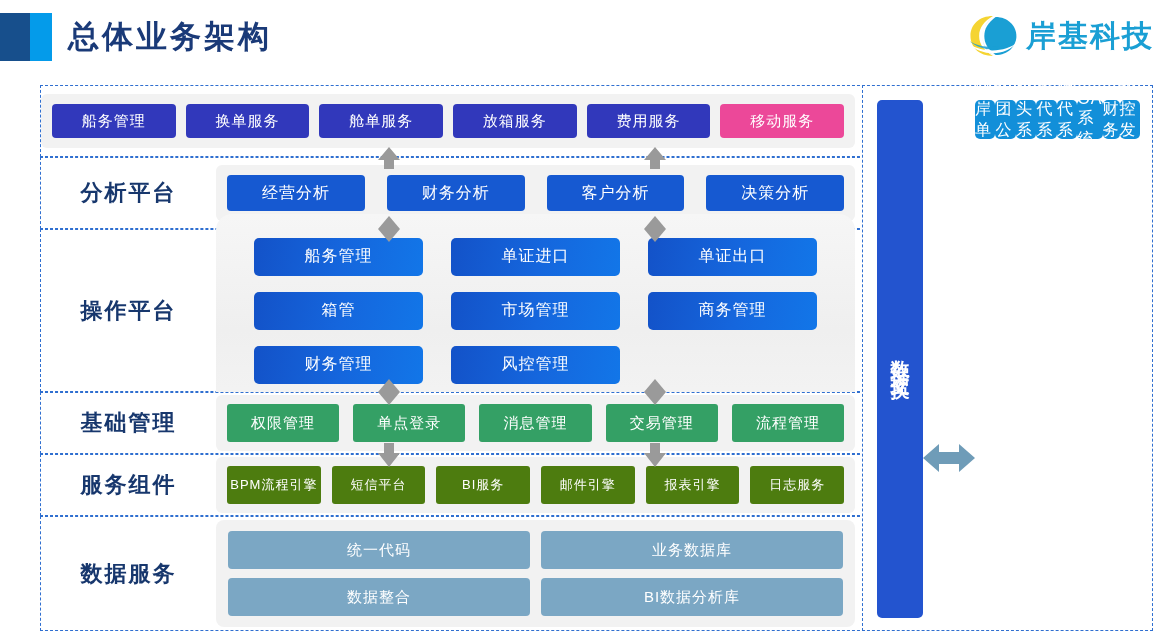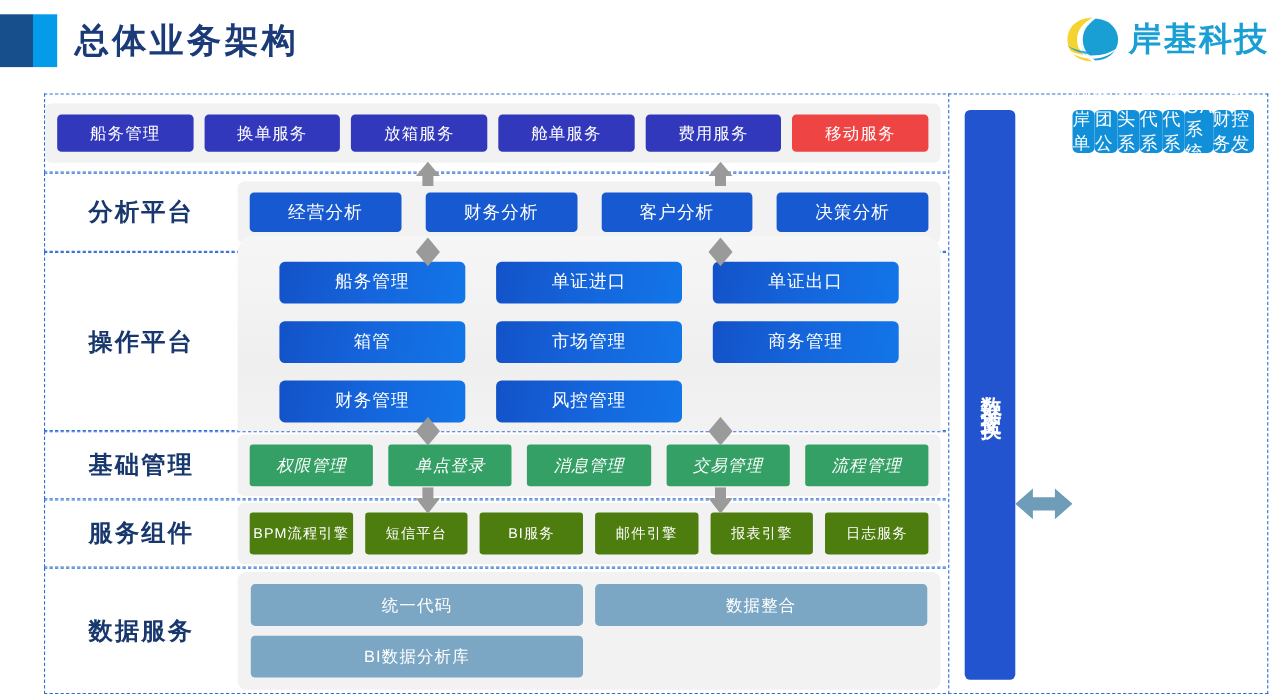--- a/index.html
+++ b/index.html
@@ -103,21 +103,21 @@
     border-radius: 4px;
     display: flex;
     align-items: center;
     justify-content: center;
     color: #ffffff;
     font-size: 15px;
     letter-spacing: 1px;
     white-space: nowrap;
   }
   .chip-indigo { background: #3138bb; }
-  .chip-green  { background: #ef4444; }
+  .chip-green  { background: #ec4899; }
   .chip-blue   { background: #1659d1; height: 36px; font-size: 16px; }
   .chip-grad {
     height: 38px;
     font-size: 16px;
     background: linear-gradient(100deg, #1352c8 0%, #1566dd 52%, #1276e8 100%);
     border-radius: 5px;
   }
   .chip-green2 { background: #34a065; height: 38px; font-size: 15px; border-radius: 3px; }
   .chip-steel  { background: #4d7c0f; height: 38px; font-size: 13px; border-radius: 3px; }
   .chip-slate  { background: #7ba7c4; height: 38px; font-size: 15px; border-radius: 4px; }
@@ -224,22 +224,22 @@
 
 <div class="stage">
 
   <div class="left-col">
 
     <div class="band" style="top:0; height:72px;">
       <div class="band-body">
         <div class="row-flex">
           <div class="chip chip-indigo">船务管理</div>
           <div class="chip chip-indigo">换单服务</div>
+          <div class="chip chip-indigo">舱单服务</div>
           <div class="chip chip-indigo">放箱服务</div>
-          <div class="chip chip-indigo">舱单服务</div>
           <div class="chip chip-indigo">费用服务</div>
           <div class="chip chip-green">移动服务</div>
         </div>
       </div>
     </div>
 
     <div class="band" style="top:72px; height:72px;">
       <div class="band-label">分析平台</div>
       <div class="band-body">
         <div class="row-flex" style="gap:22px;">
@@ -263,21 +263,21 @@
           <div class="chip chip-grad">商务管理</div>
           <div class="chip chip-grad">财务管理</div>
           <div class="chip chip-grad">风控管理</div>
         </div>
       </div>
     </div>
 
     <div class="band" style="top:307px; height:62px;">
       <div class="band-label">基础管理</div>
       <div class="band-body" style="padding:9px 11px;">
-        <div class="row-flex" style="gap:14px;font-style:italic;">
+        <div class="row-flex" style="gap:14px;">
           <div class="chip chip-green2">权限管理</div>
           <div class="chip chip-green2">单点登录</div>
           <div class="chip chip-green2">消息管理</div>
           <div class="chip chip-green2">交易管理</div>
           <div class="chip chip-green2">流程管理</div>
         </div>
       </div>
     </div>
 
     <div class="band" style="top:369px; height:62px;">
@@ -292,20 +292,21 @@
           <div class="chip chip-steel">日志服务</div>
         </div>
       </div>
     </div>
 
     <div class="band" style="top:431px; height:115px;">
       <div class="band-label">数据服务</div>
       <div class="data-panel">
         <div class="data-grid">
           <div class="chip chip-slate">统一代码</div>
+          <div class="chip chip-slate">业务数据库</div>
           <div class="chip chip-slate">数据整合</div>
           <div class="chip chip-slate">BI数据分析库</div>
         </div>
       </div>
     </div>
 
     <svg class="arrow" style="left:338px; top:131px;" viewBox="0 0 22 26">
       <polygon points="11,0 22,13 11,26 0,13" fill="#9a9a9a"></polygon>
     </svg>
     <svg class="arrow" style="left:604px; top:131px;" viewBox="0 0 22 26">

